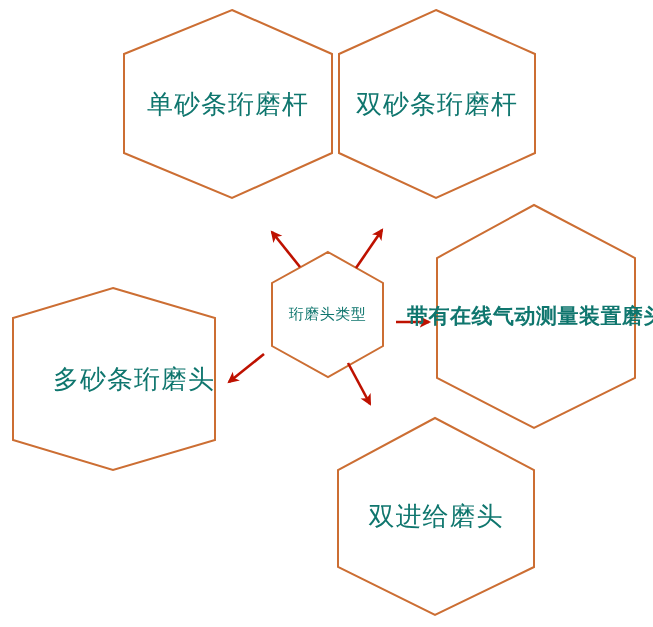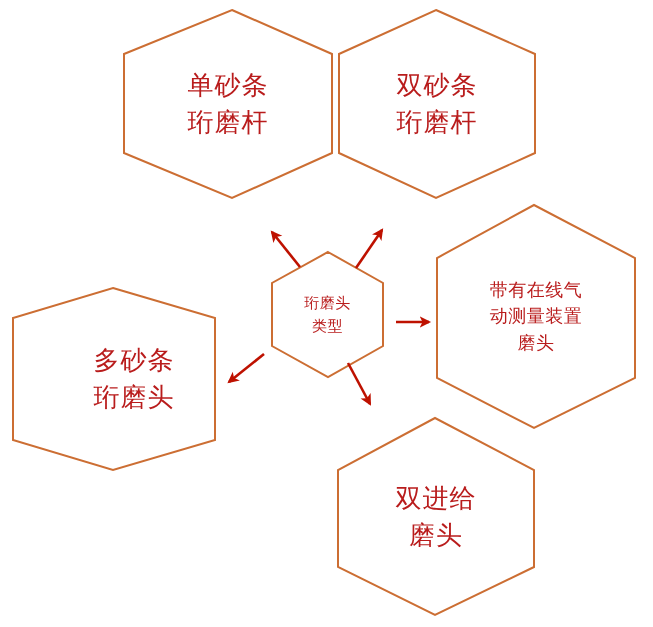--- a/index.html
+++ b/index.html
@@ -20,41 +20,41 @@
   #hex-svg {
     position: absolute;
     left: 0;
     top: 0;
     width: 653px;
     height: 627px;
   }
   .hex-label {
     position: absolute;
     display: flex;
-    flex-direction: column;
+    flex-direction: row;
     align-items: center;
     justify-content: center;
     text-align: center;
-    color: #b91c1c;
+    color: #0f766e;
     white-space: pre;
     pointer-events: none;
   }
   .hex-label span {
     display: block;
   }
   .node-big {
     font-size: 26px;
     line-height: 1.42;
     font-weight: 400;
     letter-spacing: 1px;
   }
   .node-bold {
-    font-size: 18px;
+    font-size: 21px;
     line-height: 1.45;
-    font-weight: 400;
+    font-weight: 700;
     letter-spacing: 0.5px;
   }
   .node-center {
     font-size: 15px;
     line-height: 1.5;
     font-weight: 400;
     letter-spacing: 0.5px;
   }
   #watermark {
     position: absolute;

